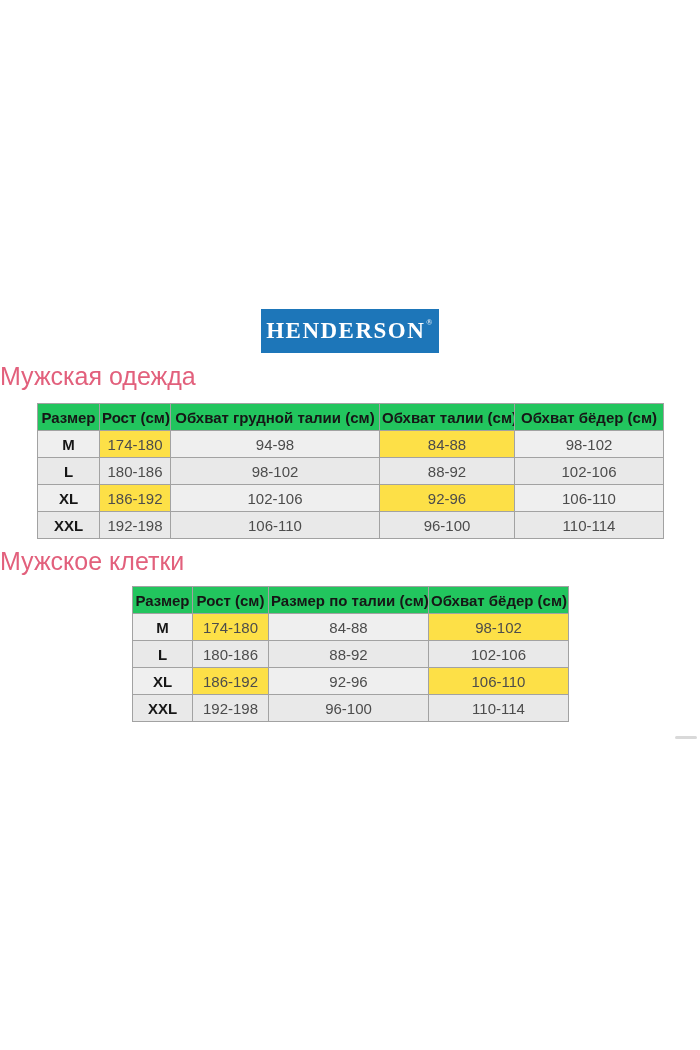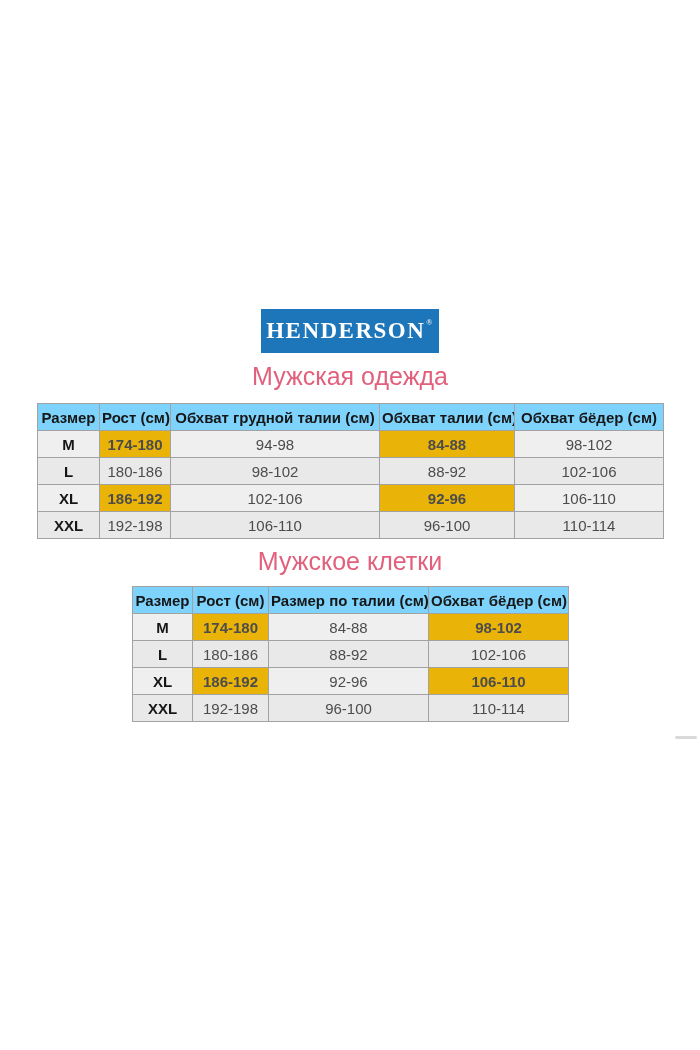--- a/index.html
+++ b/index.html
@@ -10,37 +10,37 @@
   .logo {
     position:absolute; left:261px; top:309px; width:178px; height:44px;
     display:flex; align-items:center; justify-content:center;
   }
   .logo-text {
     color:#ffffff; font-family:"Liberation Serif","DejaVu Serif",serif;
     font-weight:700; font-size:23px; letter-spacing:1.5px; white-space:nowrap;
   }
   .logo-mark { font-size:8px; vertical-align:top; opacity:.8; margin-left:1px; }
   .heading {
-    position:absolute; left:0; width:700px; text-align:center;
+    position:absolute; left:0; width:700px; text-align:left;
     font-size:25px; line-height:28px; font-weight:400;
   }
   #heading-0 { top:362px; }
   #heading-1 { top:547px; }
   table { border-collapse:collapse; table-layout:fixed; position:absolute; font-size:15px; }
   #table-0 { left:37px;  top:403px; width:626px; }
   #table-1 { left:132px; top:586px; width:436px; }
   th, td {
     border:1px solid #a2a2a2; height:26px; padding:0 2px;
     text-align:center; vertical-align:middle; overflow:hidden; white-space:nowrap;
   }
-  thead th { background:#7dd3fc; font-weight:700; color:#161616; }
+  thead th { background:#22c55e; font-weight:700; color:#161616; }
   tbody th { font-weight:700; color:#161616; }
   td { color:#4c4c4c; font-weight:400; }
   .bg-g { background:#efefef; }
-  .bg-w { background:#eab308;font-weight:bold; }
+  .bg-w { background:#fde047; }
   .bg-r { background:#e9e9e9; }
   .scroll-dash {
     position:absolute; left:675px; top:736px; width:22px; height:3px;
     background:#d9d9d9; border-radius:2px;
   }
 </style>
 </head>
 <body>
 
 <div class="page">

